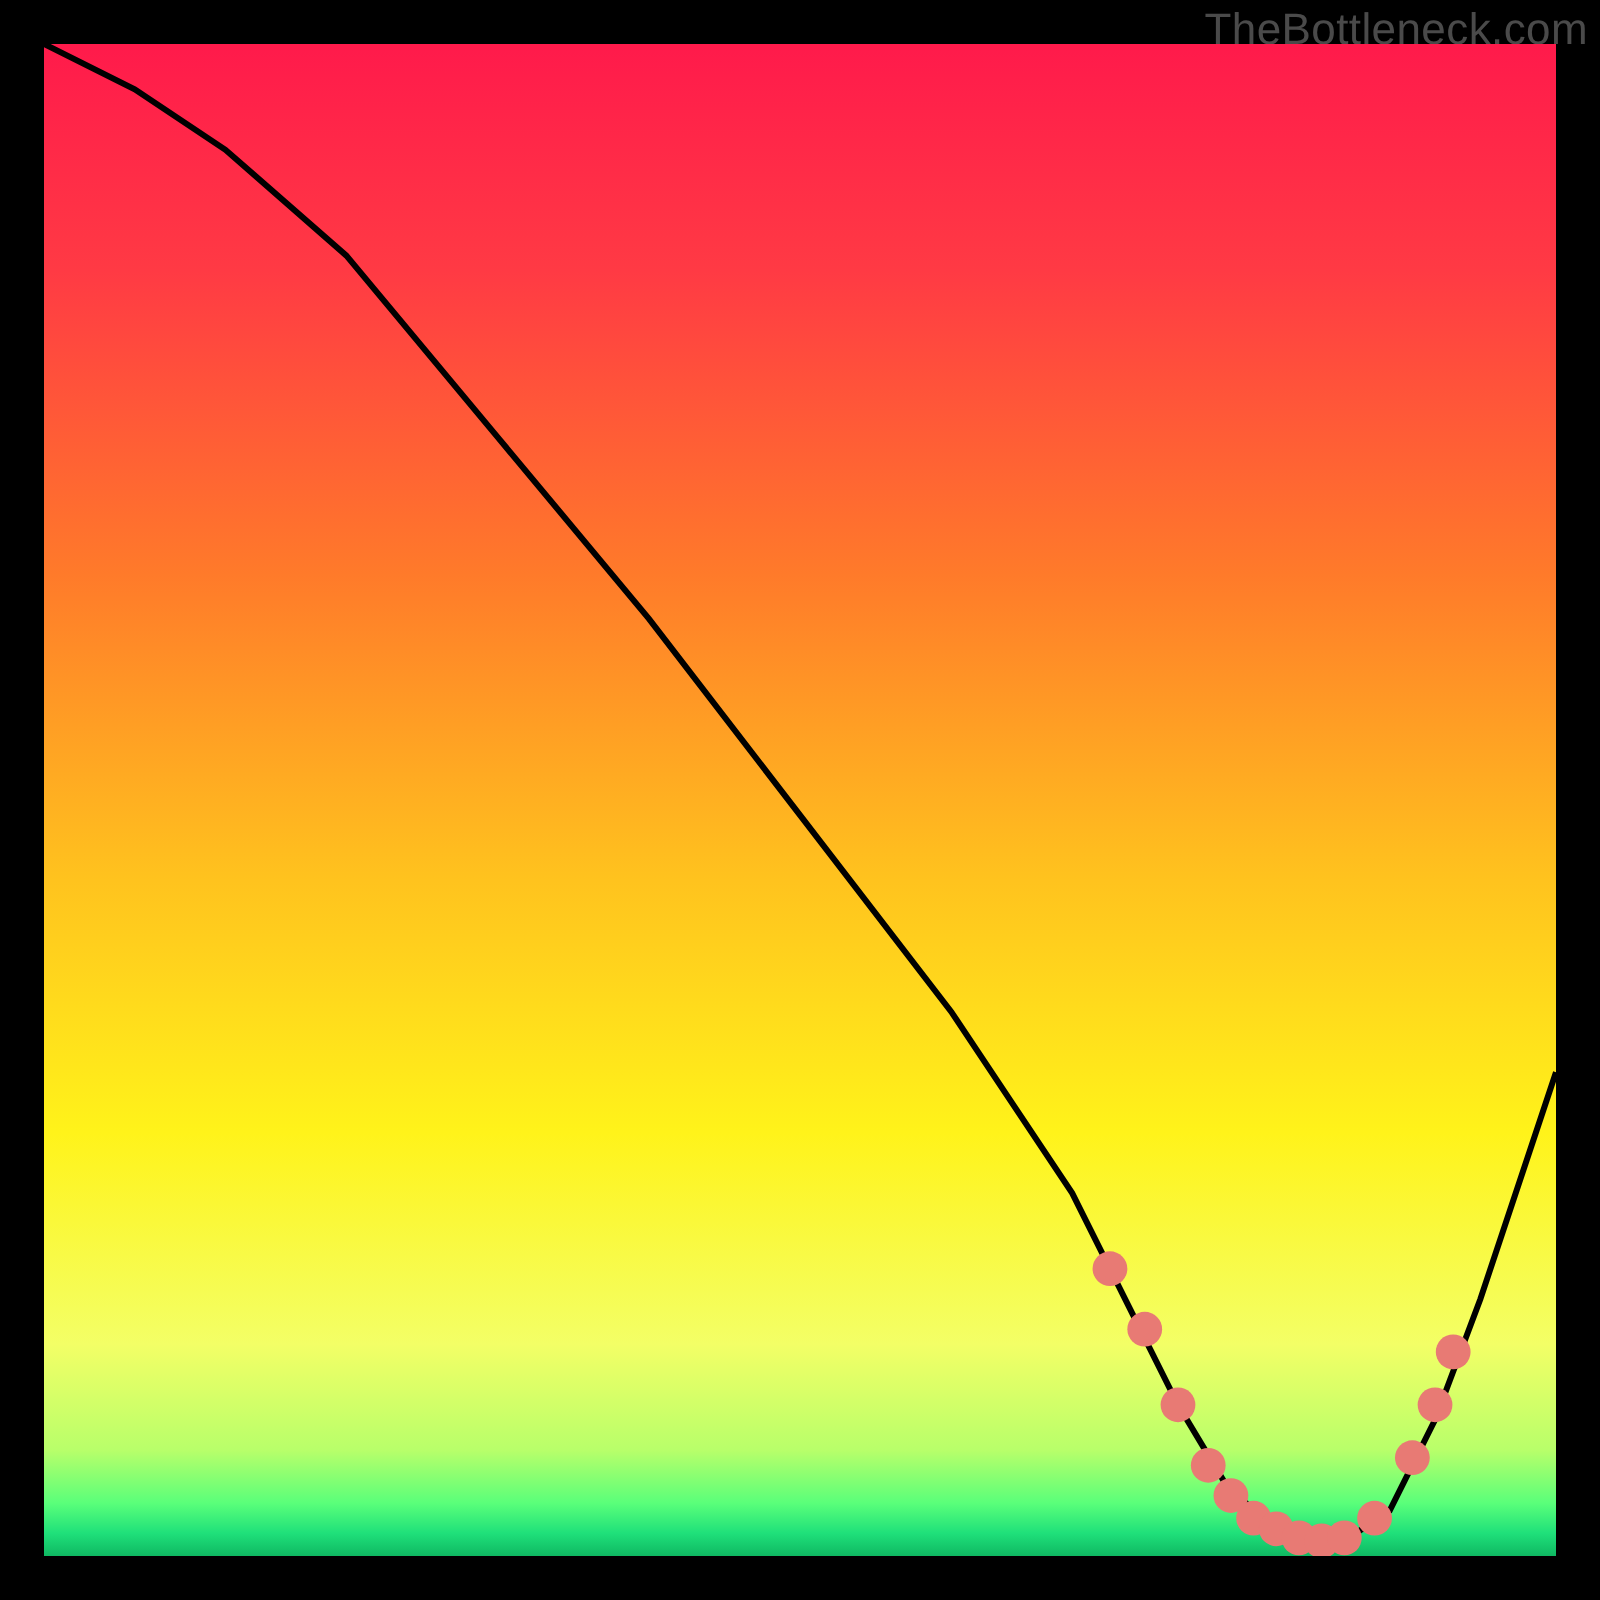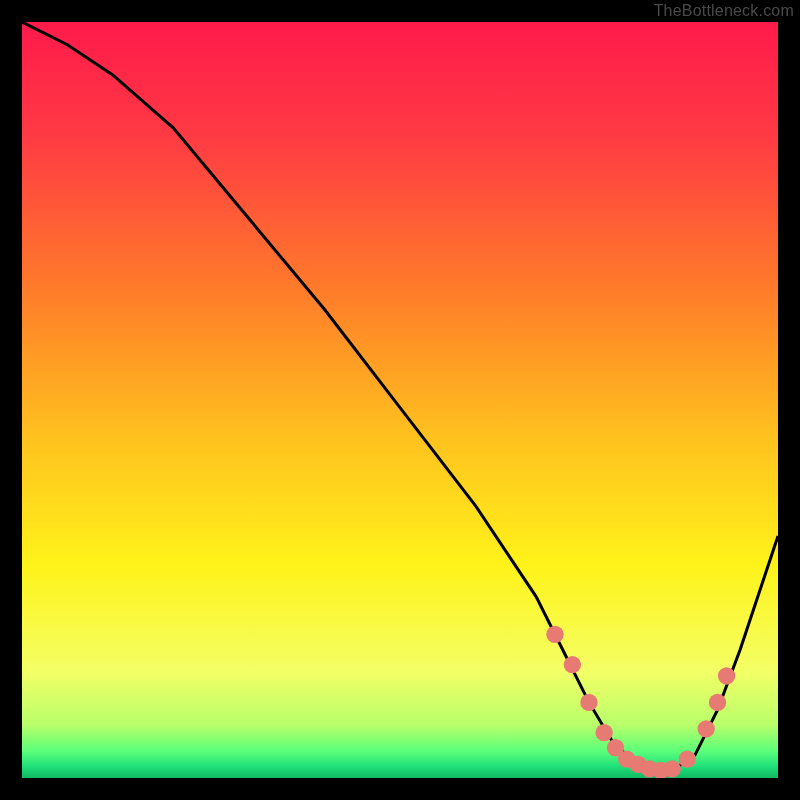--- a/index.html
+++ b/index.html
@@ -15,21 +15,21 @@
     left: 22px;
     top: 22px;
     width: 756px;
     height: 756px;
   }
   .watermark {
     position: absolute;
     top: 2px;
     right: 6px;
     color: #4a4a4a;
-    font-size: 16px;
+    font-size: 22px;
     font-weight: 500;
     letter-spacing: 0.2px;
   }
   svg { display: block; }
 </style>
 </head>
 <body>
 
 <div class="frame">
   <div class="watermark">TheBottleneck.com</div>

